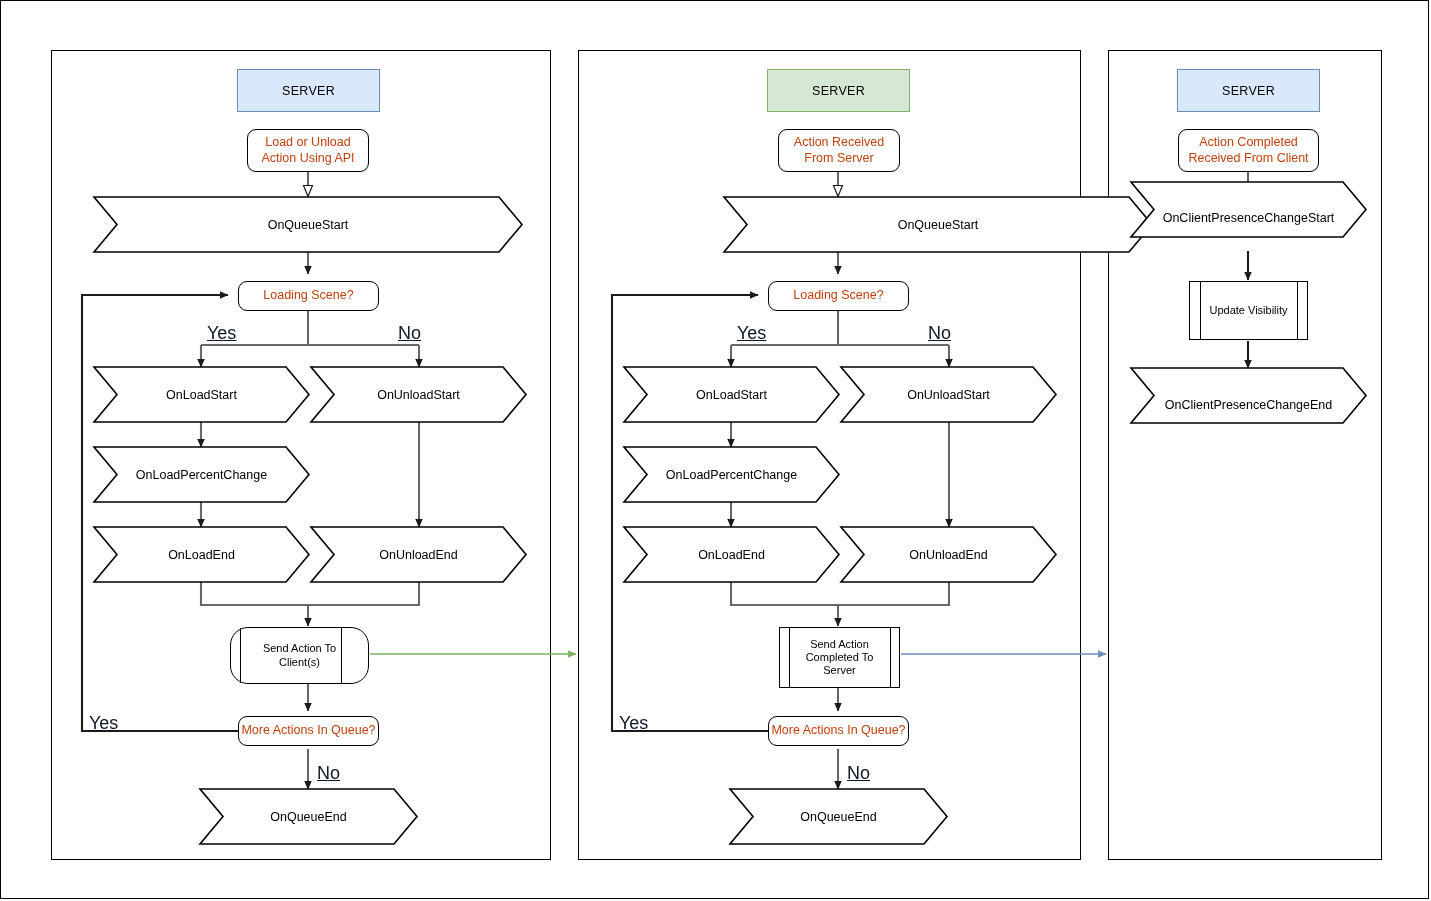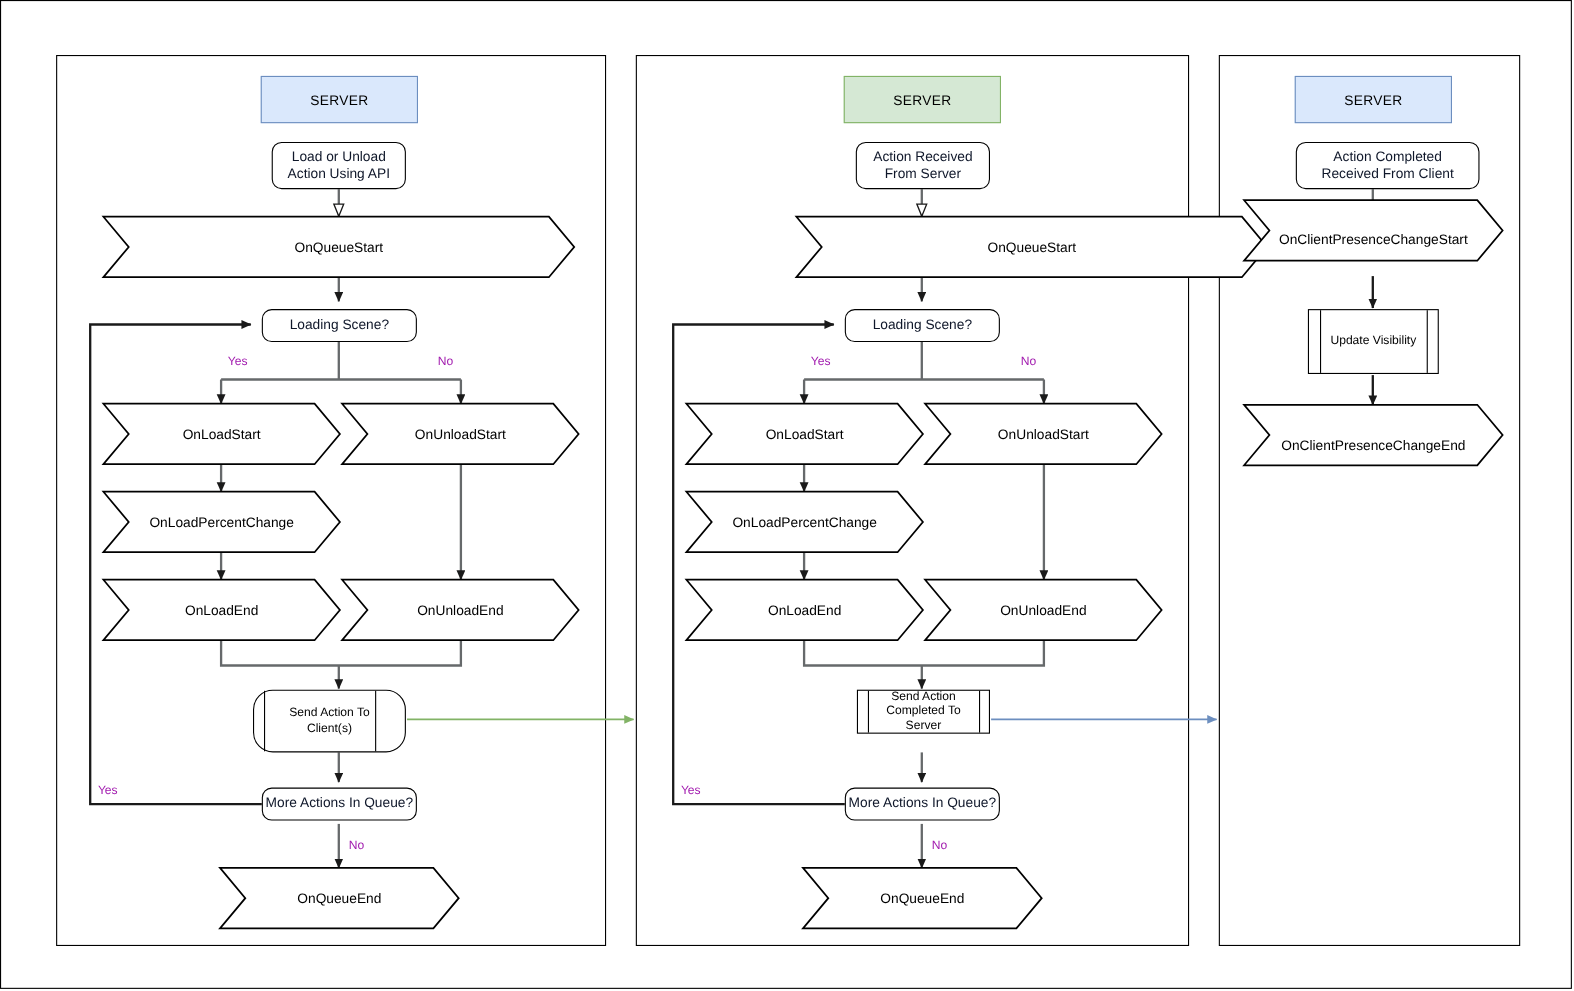--- a/index.html
+++ b/index.html
@@ -32,21 +32,21 @@
     pointer-events: none;
   }
   .node {
     position: absolute;
     display: flex;
     align-items: center;
     justify-content: center;
     text-align: center;
     box-sizing: border-box;
     font-size: 12.5px;
-    color: #0f172a;
+    color: #c2410c;
     line-height: 1.22;
     white-space: pre-line;
   }
   .panel {
     position: absolute;
     border: 1px solid #000000;
     background: transparent;
     box-sizing: border-box;
   }
   .lane-header {
@@ -110,23 +110,24 @@
     display: flex;
     align-items: center;
     justify-content: center;
     text-align: center;
     font-size: 11px;
     line-height: 1.2;
     white-space: pre-line;
   }
   .edge-label {
     position: absolute;
-    font-size: 11px;
-    color: #a21caf;
+    font-size: 18px;
+    color: #0f172a;
     white-space: nowrap;
+    text-decoration: underline;
   }
 </style>
 </head>
 <body>
 
 <div id="canvas">
 
   <div id="outer-border"></div>
 
   <div class="panel" style="left:51px;  top:50px; width:500px; height:810px;"></div>
@@ -319,41 +320,41 @@
     <div class="chev-label">OnLoadEnd</div>
   </div>
 
   <div class="chev-wrap" style="left:841px; top:527px; width:215px; height:55px;">
     <svg width="215" height="55" viewBox="0 0 215 55">
       <path d="M0,0 L192,0 L215,27.5 L192,55 L0,55 L23,27.5 Z" fill="#ffffff" stroke="#000000" stroke-width="1.6"></path>
     </svg>
     <div class="chev-label">OnUnloadEnd</div>
   </div>
 
-  <div class="pproc" style="left:779px; top:627px; width:121px; height:40px;">
+  <div class="pproc" style="left:779px; top:627px; width:121px; height:61px;">
     <span class="bar" style="left:9px;"></span>
     <span class="bar" style="left:110px;"></span>
     <span class="txt">Send Action
 Completed To
 Server</span>
   </div>
 
   <div class="node rrect" style="left:768px; top:716px; width:141px; height:30px;">More Actions In Queue?</div>
 
   <div class="edge-label" style="left:619px; top:713px;">Yes</div>
   <div class="edge-label" style="left:847px; top:763px;">No</div>
 
   <div class="chev-wrap" style="left:730px; top:789px; width:217px; height:55px;">
     <svg width="217" height="55" viewBox="0 0 217 55">
       <path d="M0,0 L194,0 L217,27.5 L194,55 L0,55 L23,27.5 Z" fill="#ffffff" stroke="#000000" stroke-width="1.6"></path>
     </svg>
     <div class="chev-label">OnQueueEnd</div>
   </div>
 
-  <div class="node rrect" style="left:1178px; top:129px; width:167px; height:43px;">Action Completed
+  <div class="node rrect" style="left:1178px; top:129px; width:141px; height:43px;">Action Completed
 Received From Client</div>
 
   <div class="chev-wrap" style="left:1131px; top:182px; width:235px; height:71px;">
     <svg width="235" height="55" viewBox="0 0 235 55">
       <path d="M0,0 L212,0 L235,27.5 L212,55 L0,55 L23,27.5 Z" fill="#ffffff" stroke="#000000" stroke-width="1.6"></path>
     </svg>
     <div class="chev-label">OnClientPresenceChangeStart</div>
   </div>
 
   <div class="pproc" style="left:1189px; top:281px; width:119px; height:59px;">

